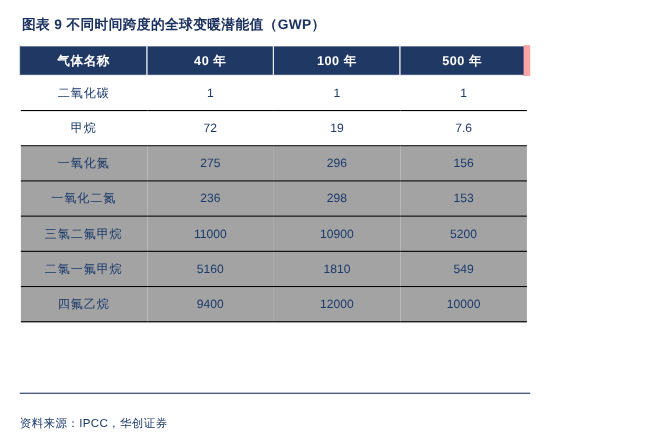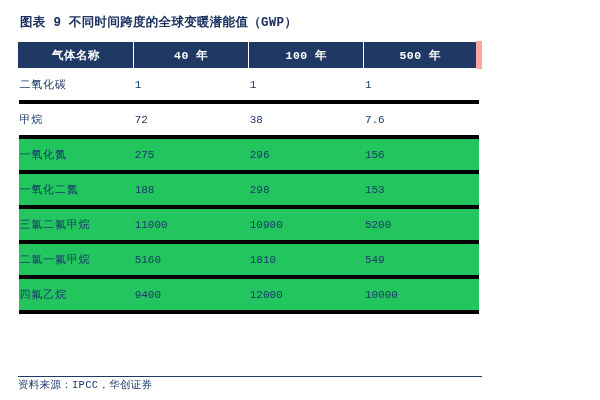--- a/index.html
+++ b/index.html
@@ -13,21 +13,20 @@
     font-family: "Liberation Sans", sans-serif;
     color: #1b3a6b;
     overflow: hidden;
   }
   .page {
     position: relative;
     width: 500px;
     height: 400px;
     box-sizing: border-box;
     padding: 14px 18px 0 18px;
-    font-family: Liberation Mono, monospace;
   }
   .title {
     font-size: 12.5px;
     font-weight: bold;
     color: #1b3160;
     letter-spacing: 0.3px;
     margin: 0 0 10px 2px;
     white-space: nowrap;
   }
   table.gwp {
@@ -47,38 +46,39 @@
     letter-spacing: 0.5px;
   }
   table.gwp th.firstcol {
     border-left: 1px solid #1f3864;
   }
   table.gwp th.lastcol {
     border-right: 6px solid #fca5a5;
   }
   table.gwp td {
     height: 29px;
+    text-align: center;
     color: #1b3a6b;
     font-size: 11px;
-    border-bottom: 4px solid #000000;
+    border-bottom: 1px solid #000000;
     background: #ffffff;
   }
   table.gwp tr.alt td {
-    background: #22c55e;
+    background: #a3a3a3;
   }
   table.gwp td.name {
     letter-spacing: 0.8px;
   }
   .footer {
     position: absolute;
     left: 18px;
     right: 18px;
     bottom: 8px;
     border-top: 1.5px solid #1f3864;
-    padding-top: 1px;
+    padding-top: 20px;
     font-size: 10.5px;
     color: #1b3a6b;
     letter-spacing: 0.3px;
   }
   .footer .src-label { color: #1b3a6b; }
   .footer .src-value { color: #1b3a6b; }
 </style>
 </head>
 <body>
 
@@ -98,32 +98,32 @@
     <tbody>
       <tr>
         <td class="name">二氧化碳</td>
         <td>1</td>
         <td>1</td>
         <td>1</td>
       </tr>
       <tr>
         <td class="name">甲烷</td>
         <td>72</td>
-        <td>38</td>
+        <td>19</td>
         <td>7.6</td>
       </tr>
       <tr class="alt">
         <td class="name">一氧化氮</td>
         <td>275</td>
         <td>296</td>
         <td>156</td>
       </tr>
       <tr class="alt">
         <td class="name">一氧化二氮</td>
-        <td>188</td>
+        <td>236</td>
         <td>298</td>
         <td>153</td>
       </tr>
       <tr class="alt">
         <td class="name">三氯二氟甲烷</td>
         <td>11000</td>
         <td>10900</td>
         <td>5200</td>
       </tr>
       <tr class="alt">

